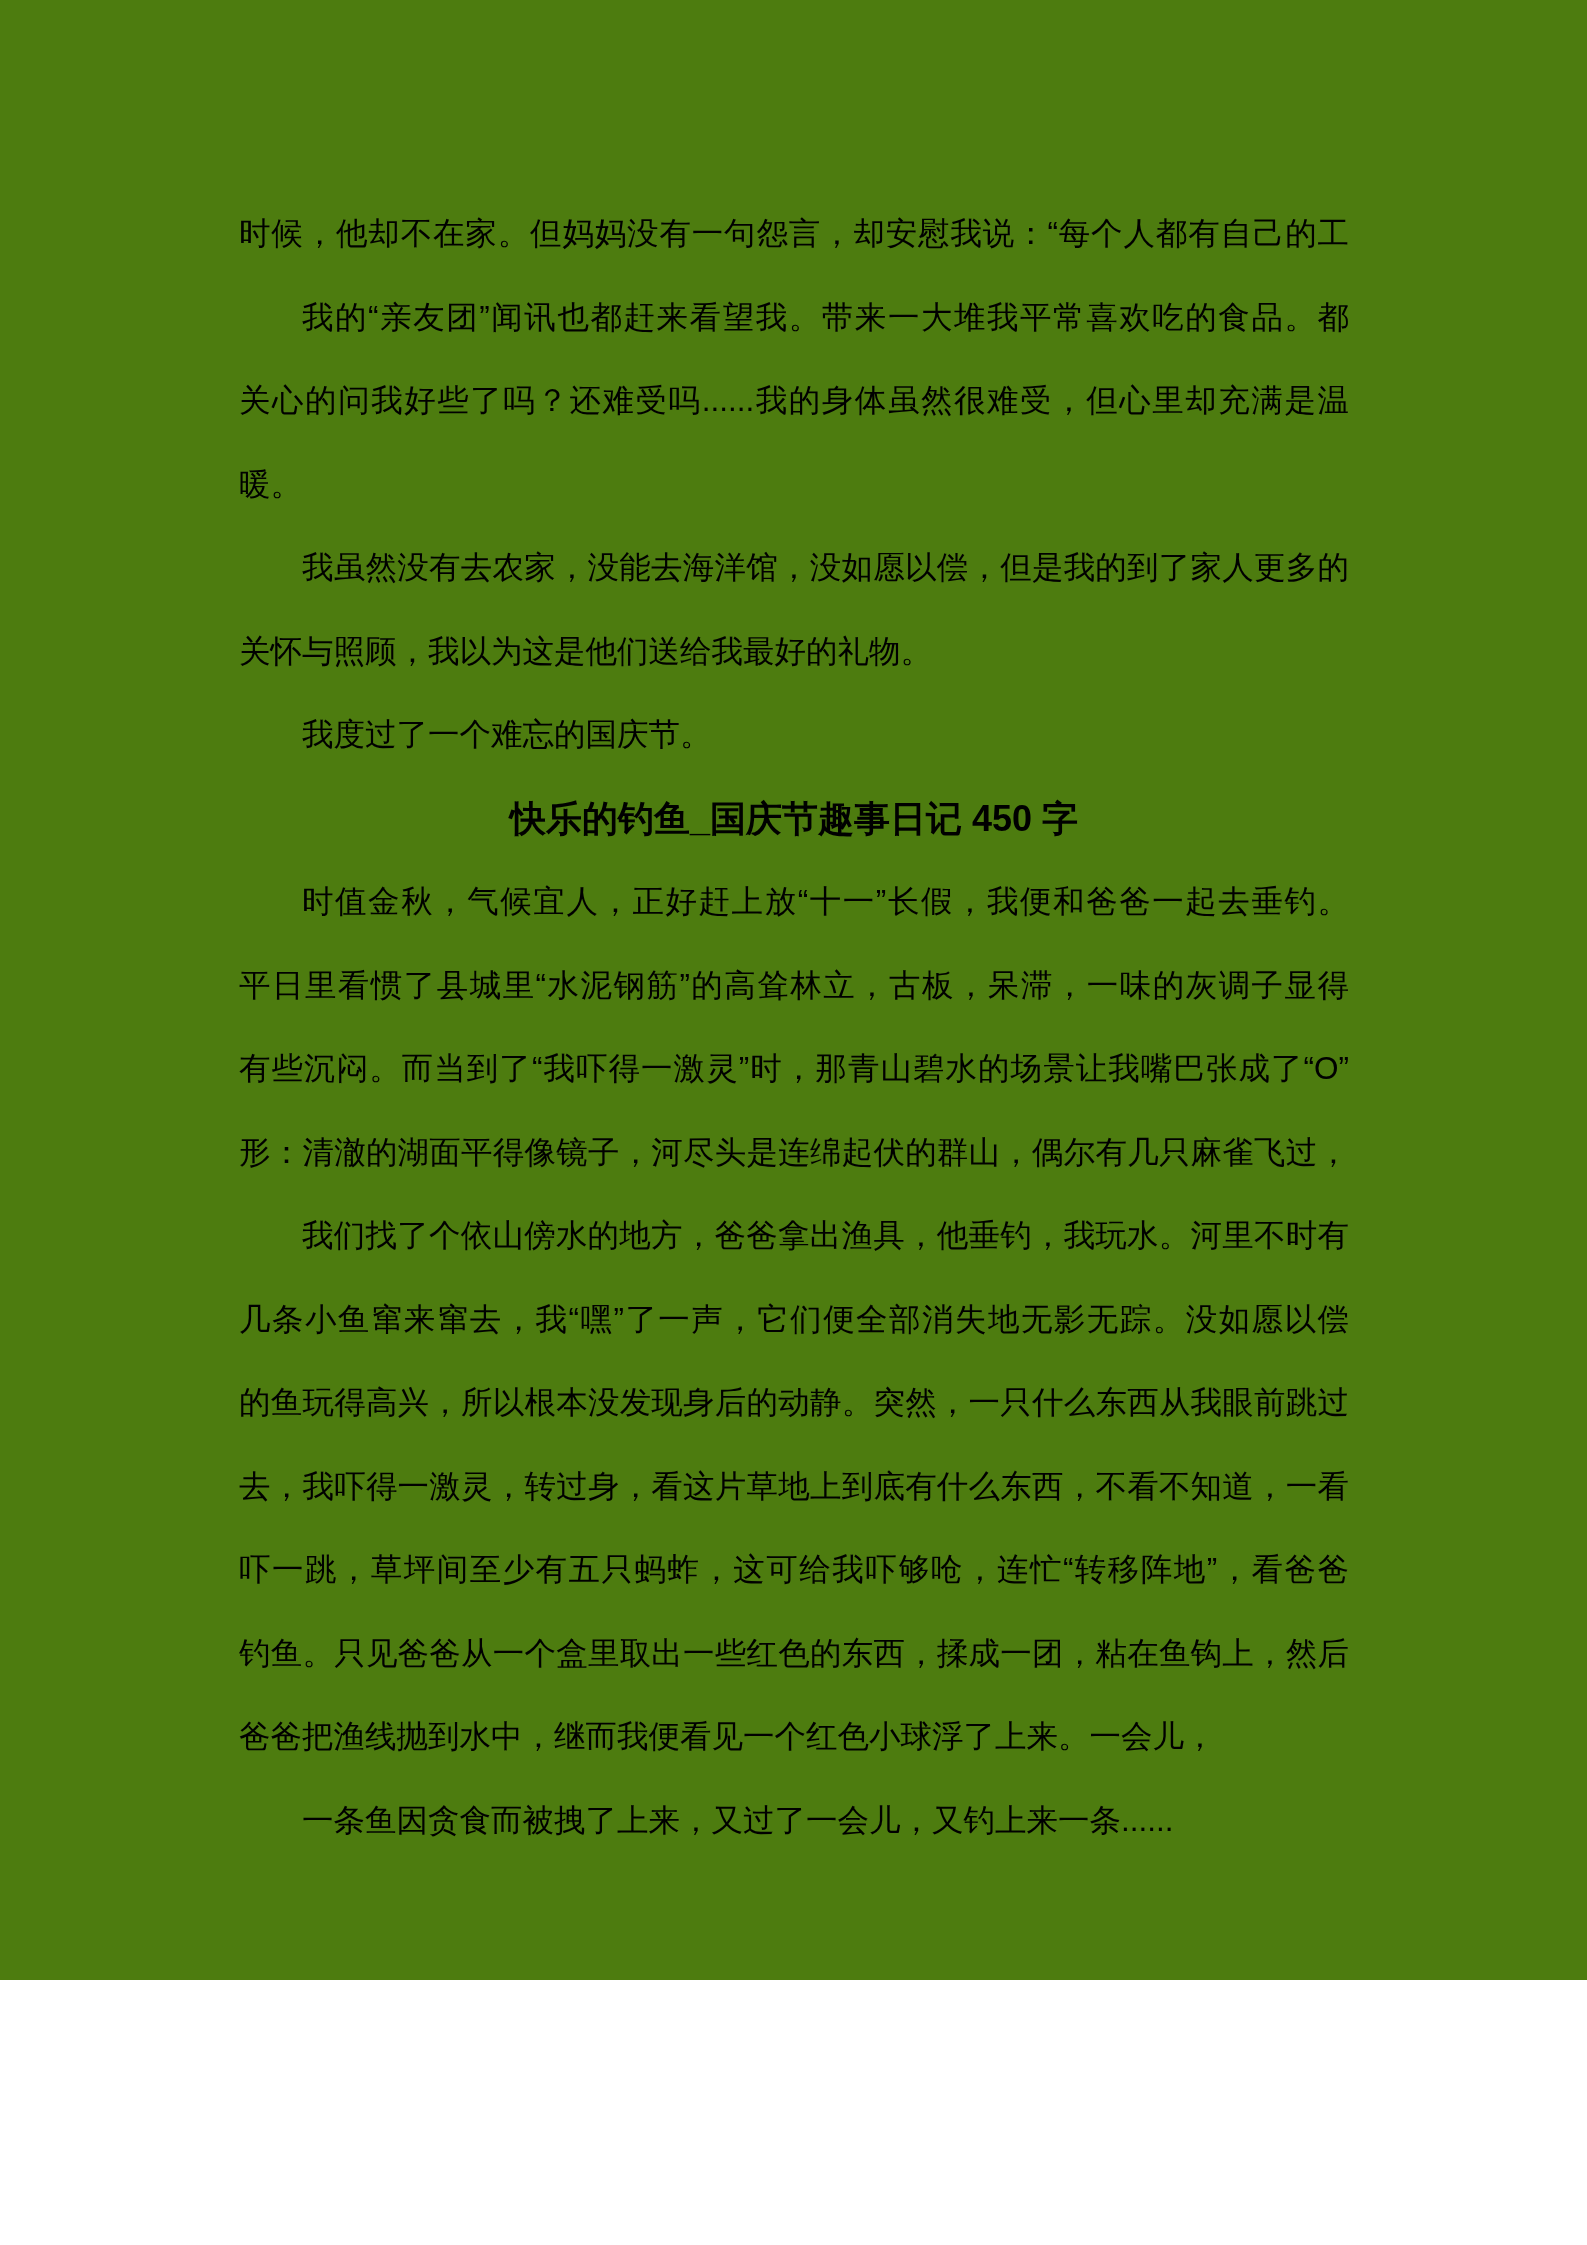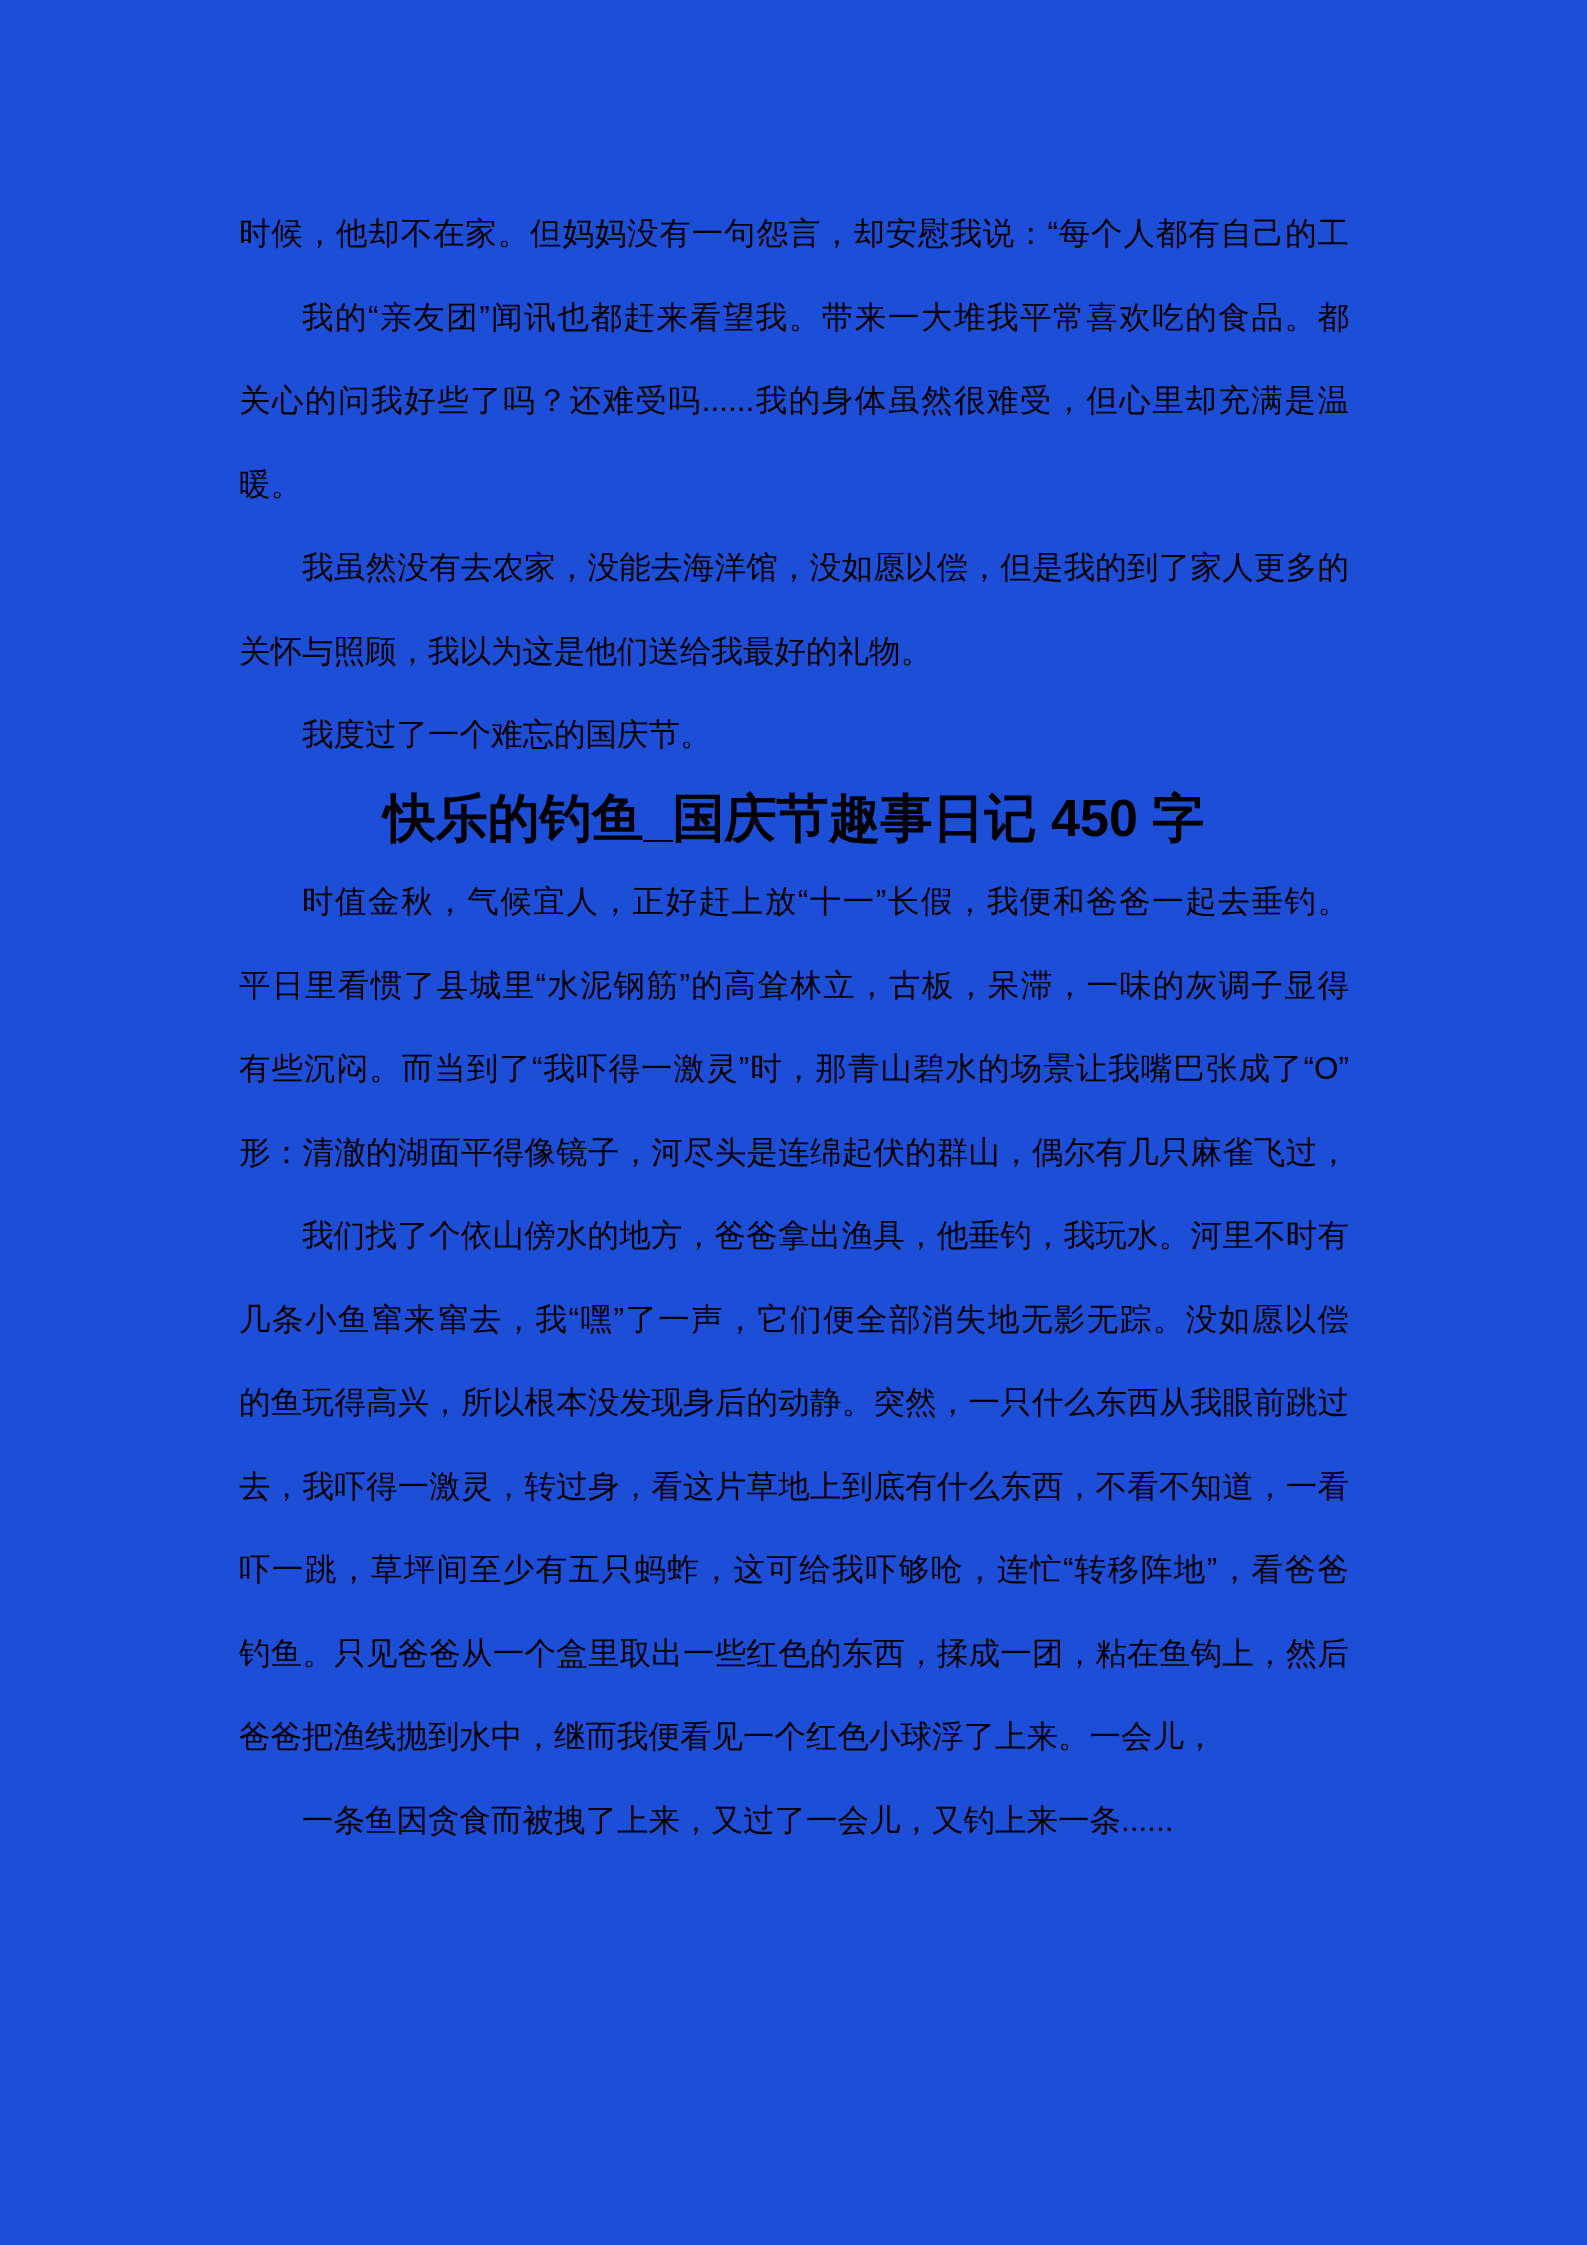--- a/index.html
+++ b/index.html
@@ -3,22 +3,22 @@
 <meta charset="utf-8">
 <style>
   html, body {
     margin: 0;
     padding: 0;
     background: #ffffff;
   }
   .page {
     position: relative;
     width: 1587px;
-    height: 2245px;
-    background: #1d4ed8;
+    height: 1980px;
+    background: #4d7c0f;
     overflow: hidden;
     text-decoration: underline;
   }
   .flow {
     position: absolute;
     left: 239px;
     top: 192px;
     width: 1110px;
   }
   .line {
@@ -35,21 +35,21 @@
   
   .fill {
     text-align: justify;
     text-align-last: justify;
   }
   
   .indent {
     text-indent: 63px;
   }
   .heading {
-    font-size: 52px;
+    font-size: 36px;
     font-weight: 700;
     text-align-last: center;
   }
 </style>
 </head>
 <body>
 
 <div class="page">
   <div class="flow">
     <p class="line fill">时候，他却不在家。但妈妈没有一句怨言，却安慰我说：“每个人都有自己的工</p>

